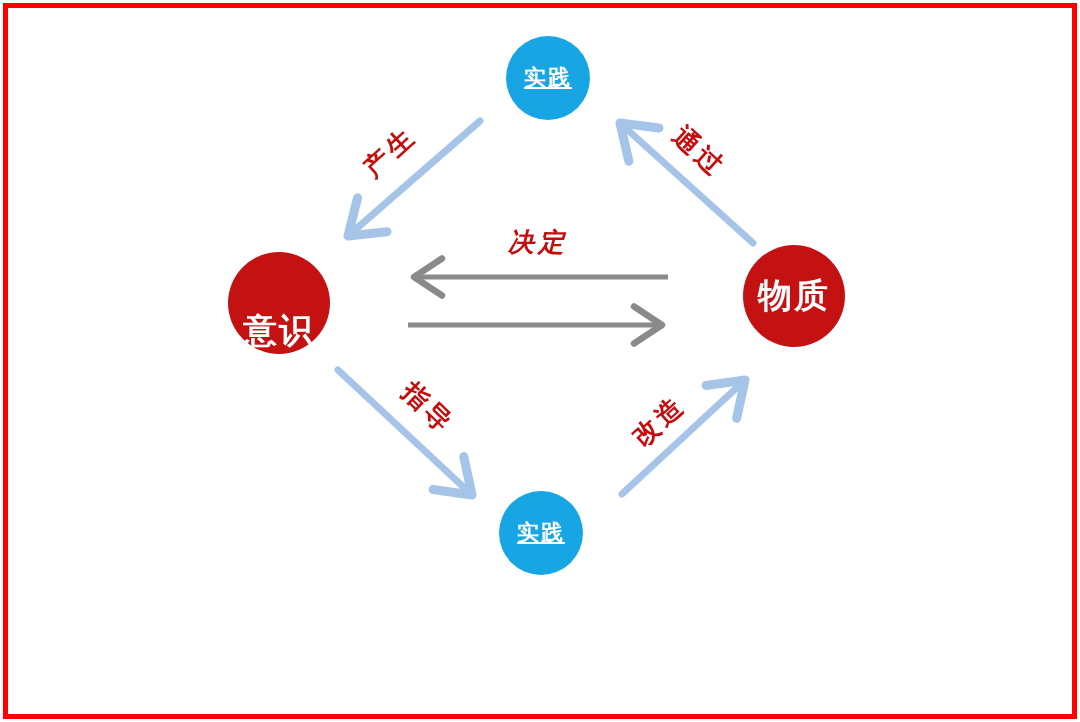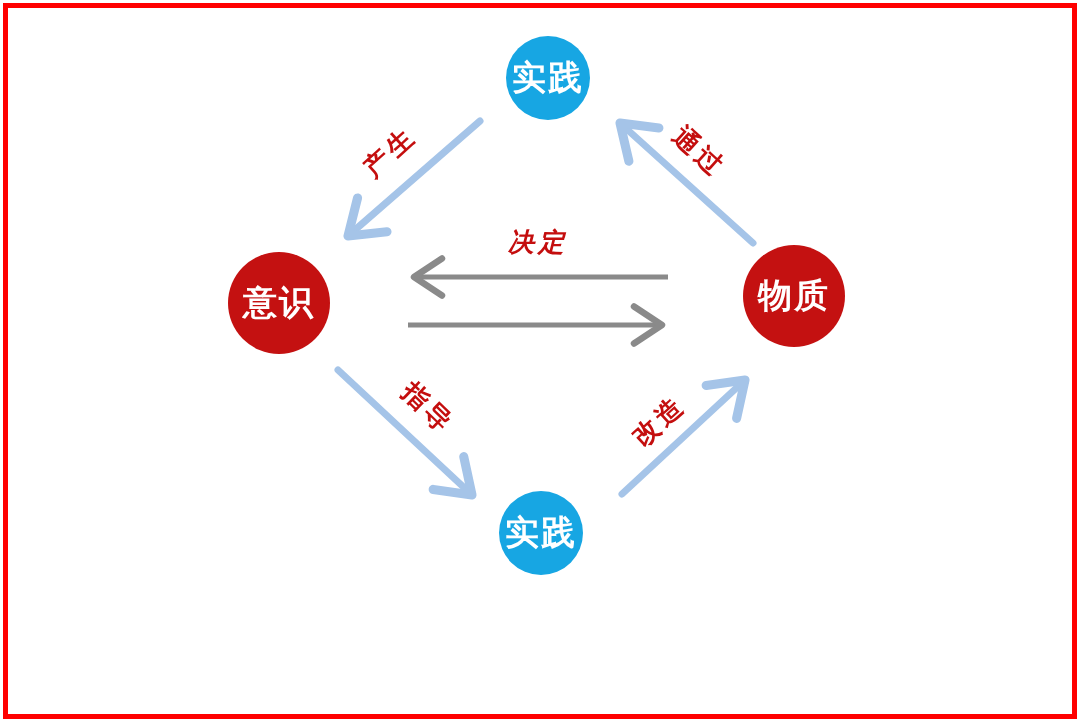--- a/index.html
+++ b/index.html
@@ -24,21 +24,21 @@
   .arrow-blue{stroke:var(--arrow-light-blue);stroke-width:7;stroke-linecap:round;}
   .arrow-gray{stroke:var(--arrow-gray);stroke-width:5;stroke-linecap:butt;}
   .mh-blue{stroke:var(--arrow-light-blue);}
   .mh-gray{stroke:var(--arrow-gray);}
   .node{
     position:absolute;border-radius:50%;
     display:flex;align-items:center;justify-content:center;
     color:var(--node-text);font-weight:bold;letter-spacing:2px;
   }
   .node.red{background:var(--node-red);width:102px;height:102px;font-size:34px;}
-  .node.blue{background:var(--node-blue);width:84px;height:84px;font-size:34px;}
+  .node.blue{background:var(--node-blue);width:84px;height:84px;font-size:22px;text-decoration:underline;}
   .edge-label{
     position:absolute;color:var(--label-red);font-weight:bold;
     font-size:26px;white-space:nowrap;letter-spacing:4px;
   }
   .title{
     position:absolute;left:545px;top:661px;transform:translate(-50%,-50%);
     color:var(--label-red);font-weight:bold;font-size:40px;
     white-space:nowrap;letter-spacing:4px;
   }
 </style>
@@ -64,21 +64,21 @@
     <line x1="668" y1="277" x2="414" y2="277" class="arrow-gray" marker-end="url(#head-gray)"></line>
     <line x1="408" y1="325" x2="662" y2="325" class="arrow-gray" marker-end="url(#head-gray)"></line>
     <line x1="338" y1="370" x2="472" y2="495" class="arrow-blue" marker-end="url(#head-blue)"></line>
     <line x1="622" y1="494" x2="745" y2="380" class="arrow-blue" marker-end="url(#head-blue)"></line>
   </svg>
 
   <div class="node blue" style="left:506px;top:36px;">
     <span>实践</span>
   </div>
 
-  <div class="node red" style="left:228px;top:252px;">
+  <div class="node red" style="left:228px;top:252px;align-items:flex-end;">
     <span>意识</span>
   </div>
 
   <div class="node red" style="left:743px;top:245px;">
     <span>物质</span>
   </div>
 
   <div class="node blue" style="left:499px;top:491px;">
     <span>实践</span>
   </div>

